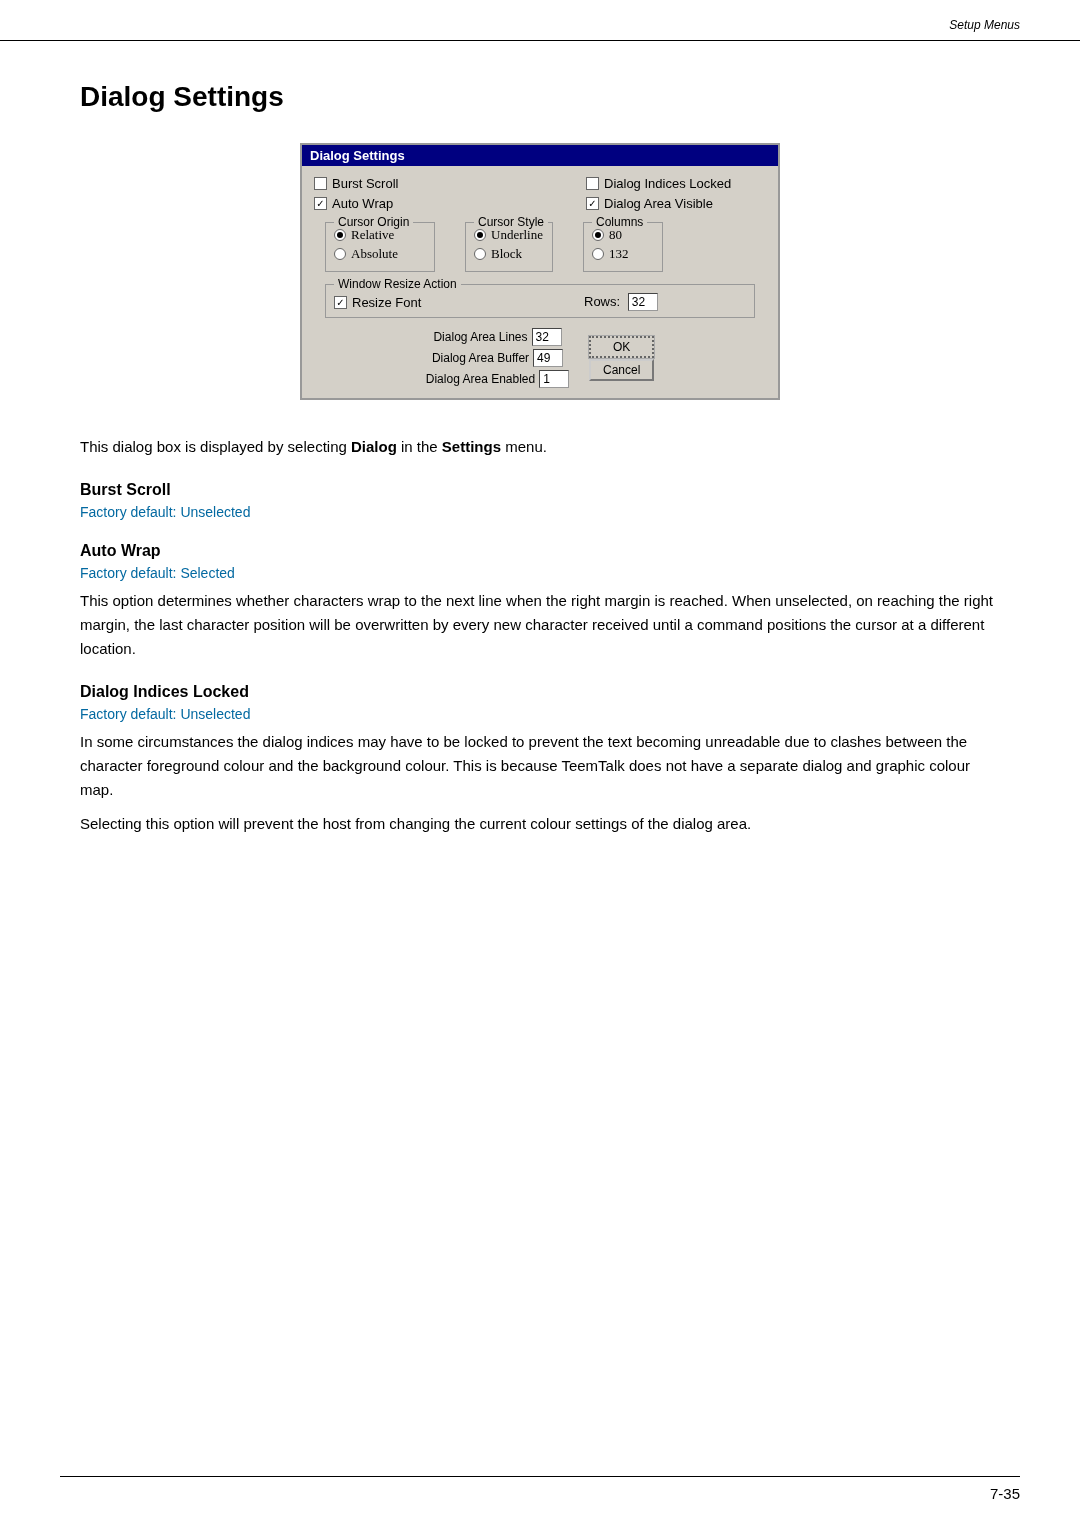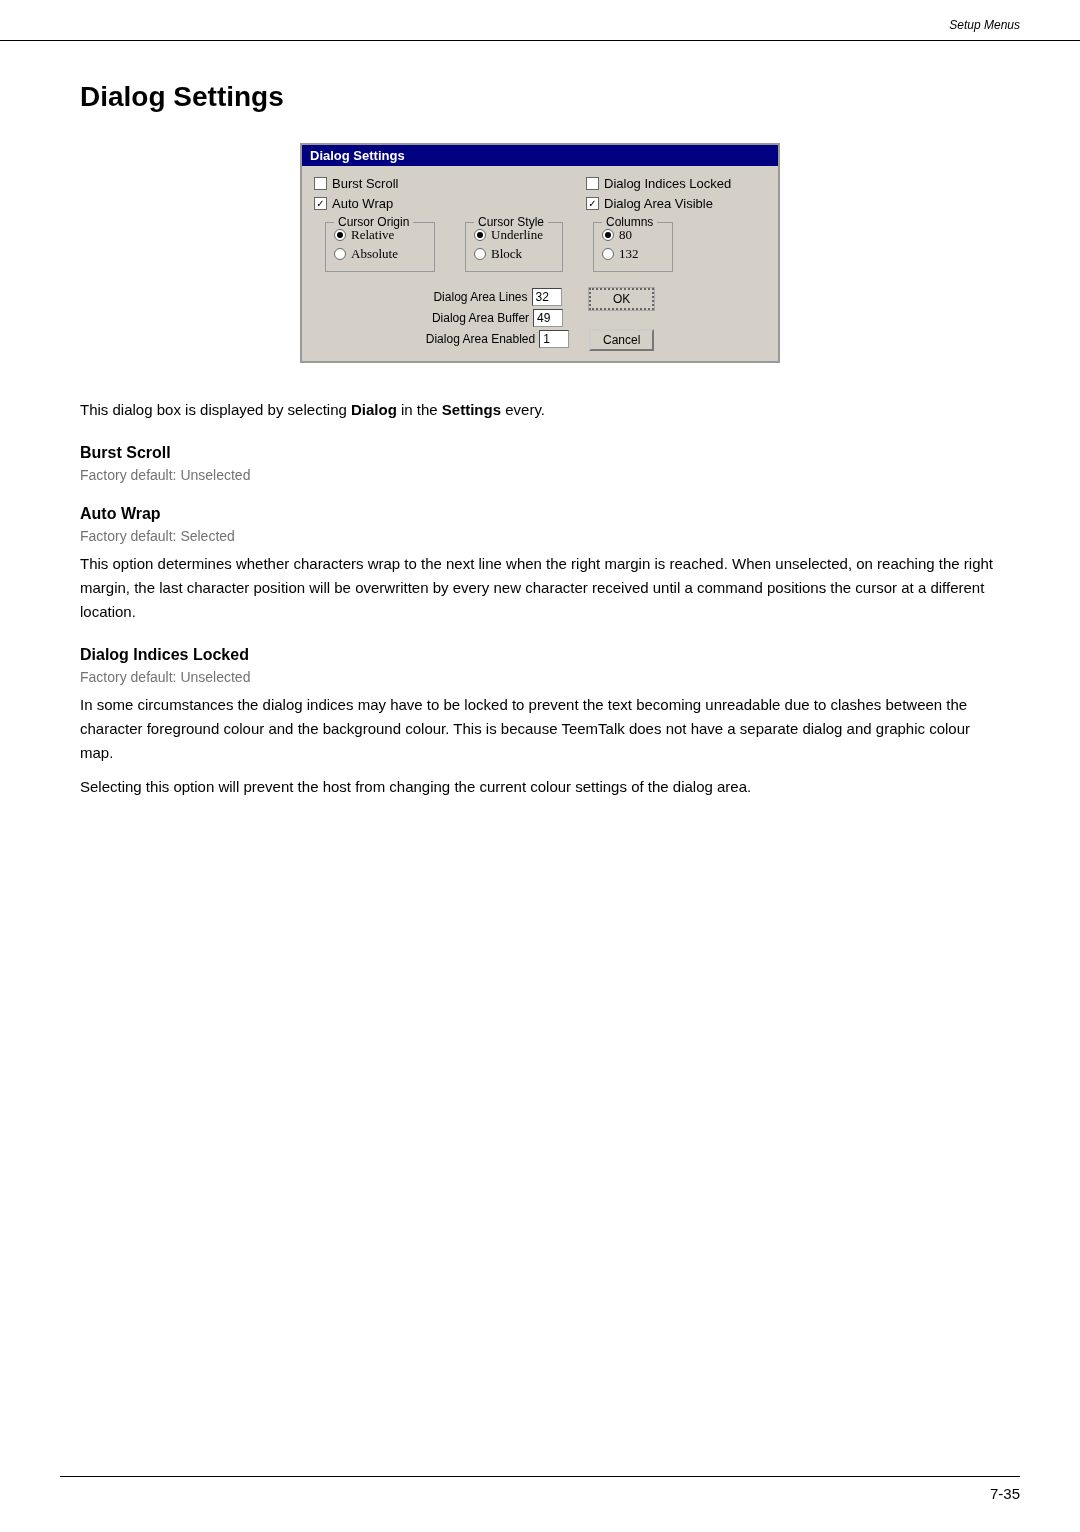--- a/index.html
+++ b/index.html
@@ -120,21 +120,21 @@
     }
     .groups-row {
       display: flex;
       gap: 8px;
       margin-bottom: 6px;
     }
     .group-box-cursor-origin {
       width: 110px;
     }
     .group-box-cursor-style {
-      width: 98px;
+      width: 88px;
     }
     .group-box-columns {
       width: 80px;
     }
     
     .input-field {
       border: 1.5px inset #999;
       background: #fff;
       height: 18px;
       display: inline-flex;
@@ -158,21 +158,22 @@
     .field-row {
       display: flex;
       align-items: center;
       gap: 4px;
       font-size: 12px;
       justify-content: center;
     }
     .buttons-col {
       display: flex;
       flex-direction: column;
-      gap: 19px;
+      gap: 1px;
+      margin-top: 8px;
     }
     .dialog-button {
       width: 65px;
       height: 22px;
       border: 2px outset #ccc;
       background: #d4d0c8;
       font-size: 12px;
       display: flex;
       align-items: center;
       justify-content: center;
@@ -190,21 +191,21 @@
     }
     .section-heading {
       font-size: 16px;
       font-weight: bold;
       margin-top: 22px;
       margin-bottom: 5px;
     }
     .section-factory {
       font-size: 14px;
       margin-bottom: 8px;
-      color: #737373;
+      color: #0369a1;
     }
     .section-body {
       font-size: 15px;
       line-height: 1.6;
       margin-bottom: 10px;
     }
     .bold-inline {
       font-weight: bold;
     }
     .page-footer {
@@ -294,20 +295,33 @@
             <span>80</span>
           </div>
           <div class="radio-item">
             <div class="radio-circle"></div>
             <span>132</span>
           </div>
         </div>
 
       </div>
 
+      <div class="group-box">
+        <span class="group-box-label">Window Resize Action</span>
+        <div class="resize-row">
+          <div class="checkbox-item">
+            <div class="checkbox-box checked checked-fill"></div>
+            <span>Resize Font</span>
+          </div>
+          <span style="margin-left:60px;">
+            <span>Rows:</span>
+            <span class="input-field" style="margin-left:4px;width:28px;">32</span>
+          </span>
+        </div>
+      </div>
 
       <div class="dialog-fields-and-buttons">
         <div class="dialog-fields-col">
           <div class="field-row">
             <span>Dialog Area Lines</span>
             <span class="input-field" style="width:30px;">32</span>
           </div>
           <div class="field-row">
             <span>Dialog Area Buffer</span>
             <span class="input-field" style="width:30px;">49</span>
@@ -320,21 +334,21 @@
         <div class="buttons-col">
           <div class="dialog-button ok-btn">OK</div>
           <div class="dialog-button">Cancel</div>
         </div>
       </div>
 
     </div>
   </div>
 
   <p class="section-intro">
-    <span>This dialog box is displayed by selecting </span><span class="bold-inline">Dialog</span><span> in the </span><span class="bold-inline">Settings</span><span> every.</span>
+    <span>This dialog box is displayed by selecting </span><span class="bold-inline">Dialog</span><span> in the </span><span class="bold-inline">Settings</span><span> menu.</span>
   </p>
 
   <h2 class="section-heading">Burst Scroll</h2>
   <p class="section-factory">Factory default: Unselected</p>
 
   <h2 class="section-heading">Auto Wrap</h2>
   <p class="section-factory">Factory default: Selected</p>
   <p class="section-body">This option determines whether characters wrap to the next line when the right margin is reached. When unselected, on reaching the right margin, the last character position will be overwritten by every new character received until a command positions the cursor at a different location.</p>
 
   <h2 class="section-heading">Dialog Indices Locked</h2>

